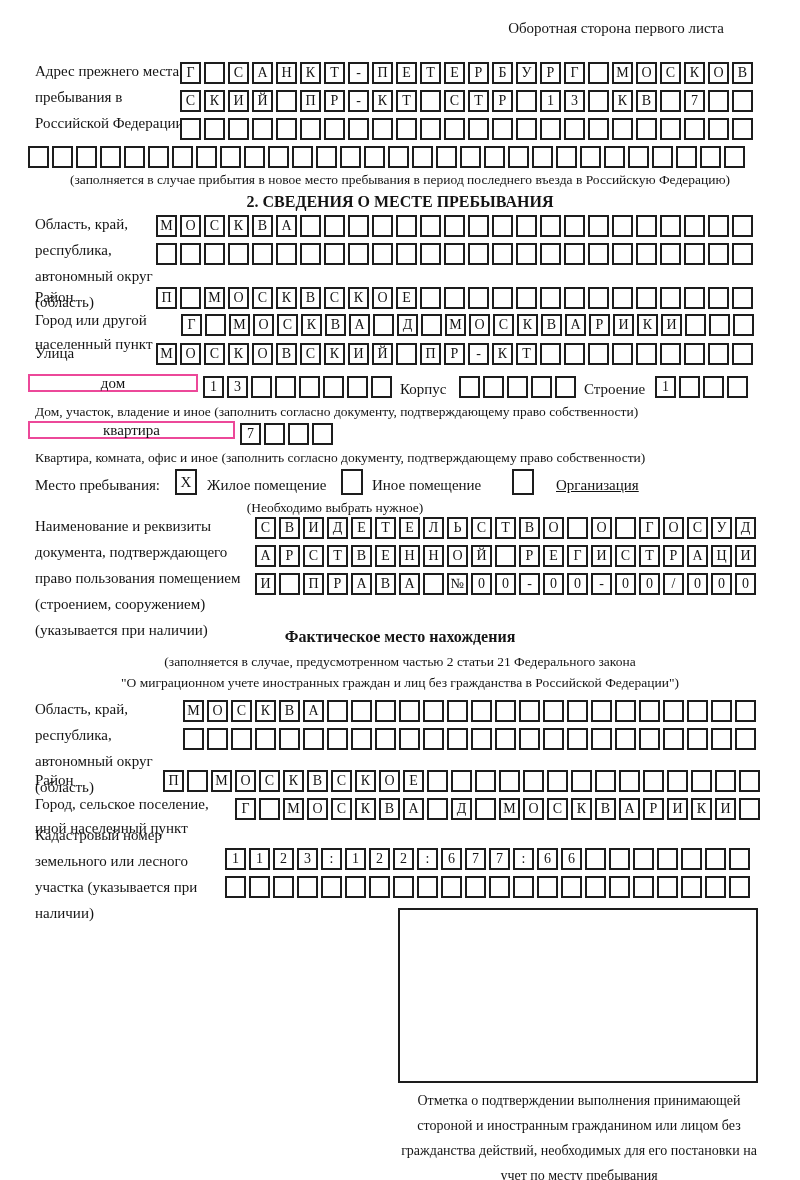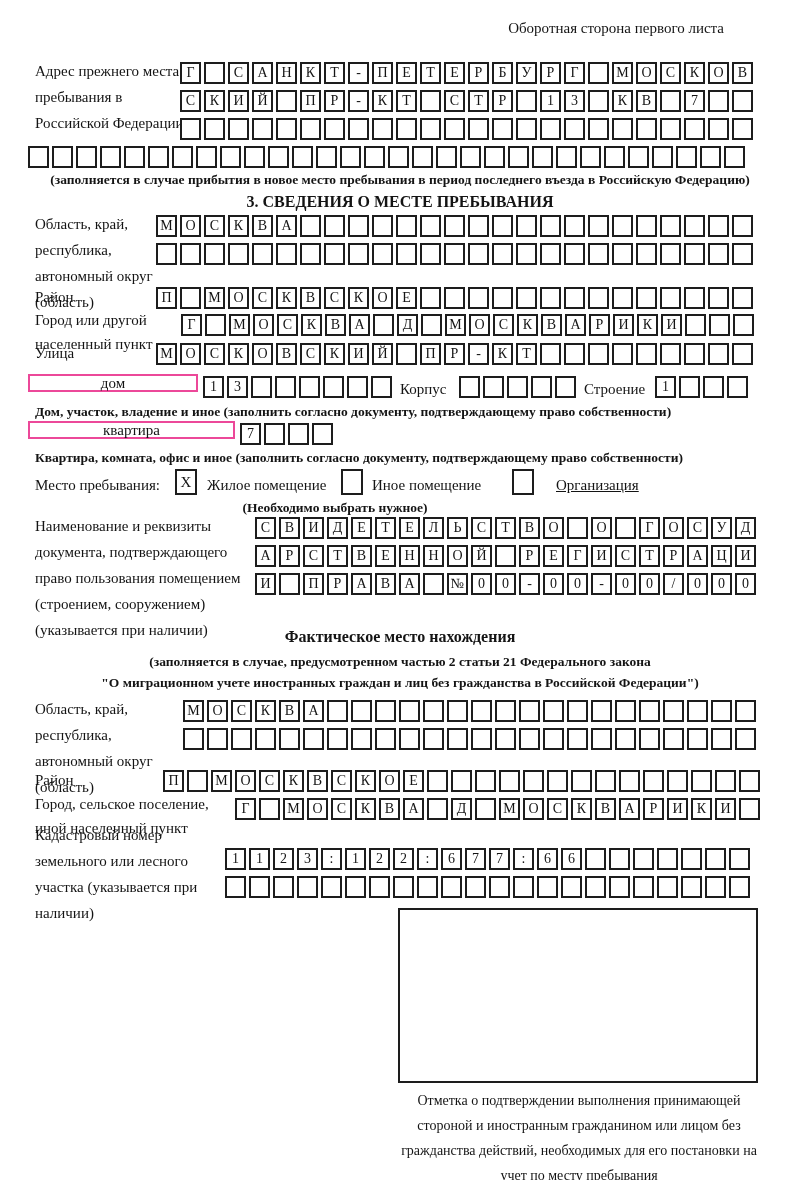--- a/index.html
+++ b/index.html
@@ -6,21 +6,21 @@
   html,body { background:#ffffff; }
   .page {
     position:relative; width:800px; height:1180px; margin:0 auto;
     background:#ffffff; color:#141414;
     font-family:"Liberation Serif","DejaVu Serif",serif;
     overflow:hidden;
   }
   .abs { position:absolute; }
   .flabel { font-size:15px; line-height:26px; }
   .flabel.tight { line-height:24px; }
-  .note { font-size:13.5px;font-weight:bold; }
+  .note { font-size:13.5px; }
   .center { left:0; width:800px; text-align:center; }
   .title { font-size:16px; font-weight:bold; }
   .boxrow { position:absolute; display:flex; gap:3px; white-space:nowrap; }
   .cbox {
     flex:0 0 auto; width:21px; height:22px; border:2px solid #1d1d1d;
     display:inline-flex; align-items:center; justify-content:center;
     font-size:14px; background:#fff;
   }
   .wbox {
     position:absolute; height:18px; border:2px solid #ec4899; background:#fff;
@@ -148,21 +148,21 @@
       <span class="cbox"></span>
       <span class="cbox"></span>
       <span class="cbox"></span>
       <span class="cbox"></span>
       <span class="cbox"></span>
       <span class="cbox"></span>
       <span class="cbox"></span>
     </div>
   <div class="abs note center" style="top:172px;">(заполняется в случае прибытия в новое место пребывания в период последнего въезда в Российскую Федерацию)</div>
 
-  <div class="abs title center" style="top:193px;">3. СВЕДЕНИЯ О МЕСТЕ ПРЕБЫВАНИЯ</div>
+  <div class="abs title center" style="top:193px;">2. СВЕДЕНИЯ О МЕСТЕ ПРЕБЫВАНИЯ</div>
 
   <div class="abs flabel" style="left:35px; top:211px; width:118px;">Область, край, республика, автономный округ (область)</div>
   <div class="boxrow" style="left:156px; top:215px;">
       <span class="cbox">М</span>
       <span class="cbox">О</span>
       <span class="cbox">С</span>
       <span class="cbox">К</span>
       <span class="cbox">В</span>
       <span class="cbox">А</span>
       <span class="cbox"></span>

